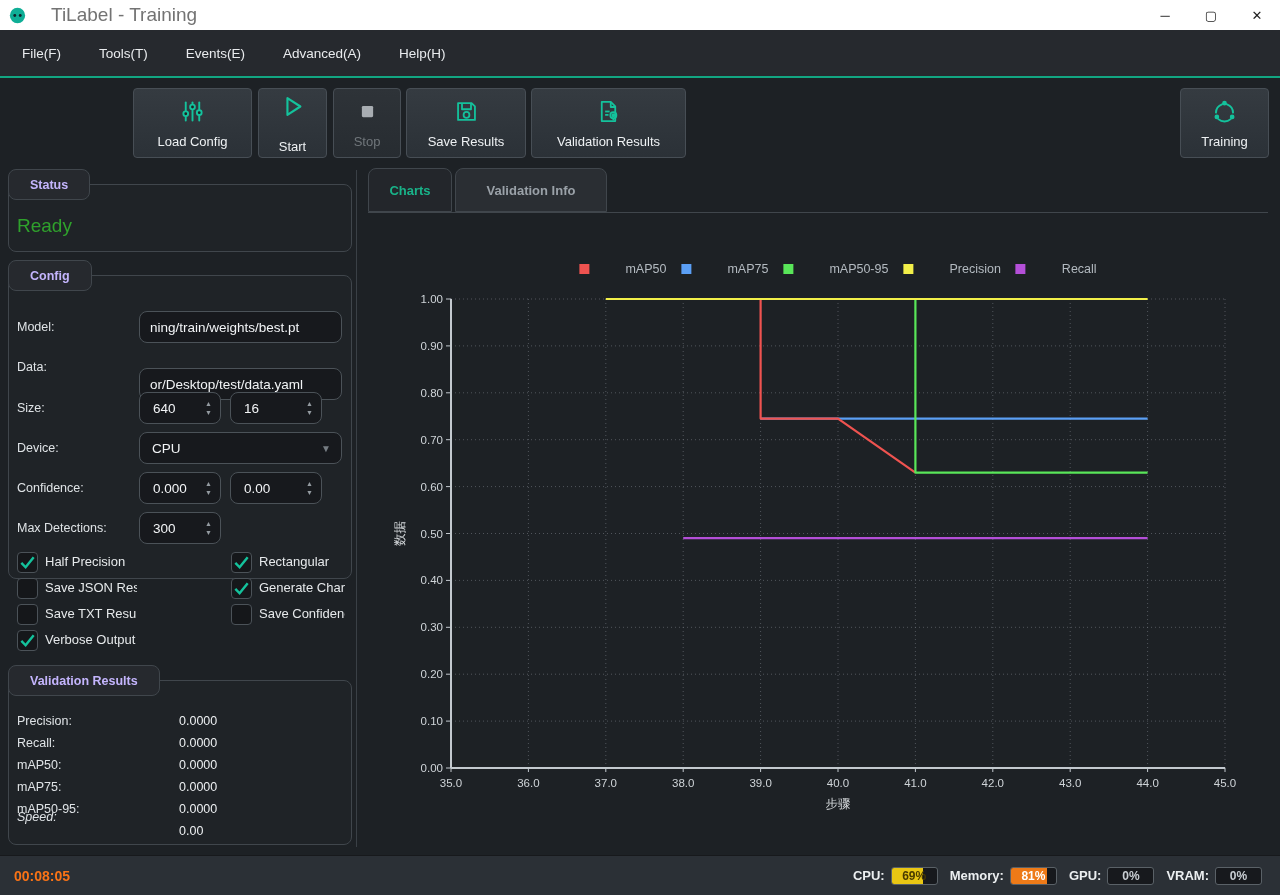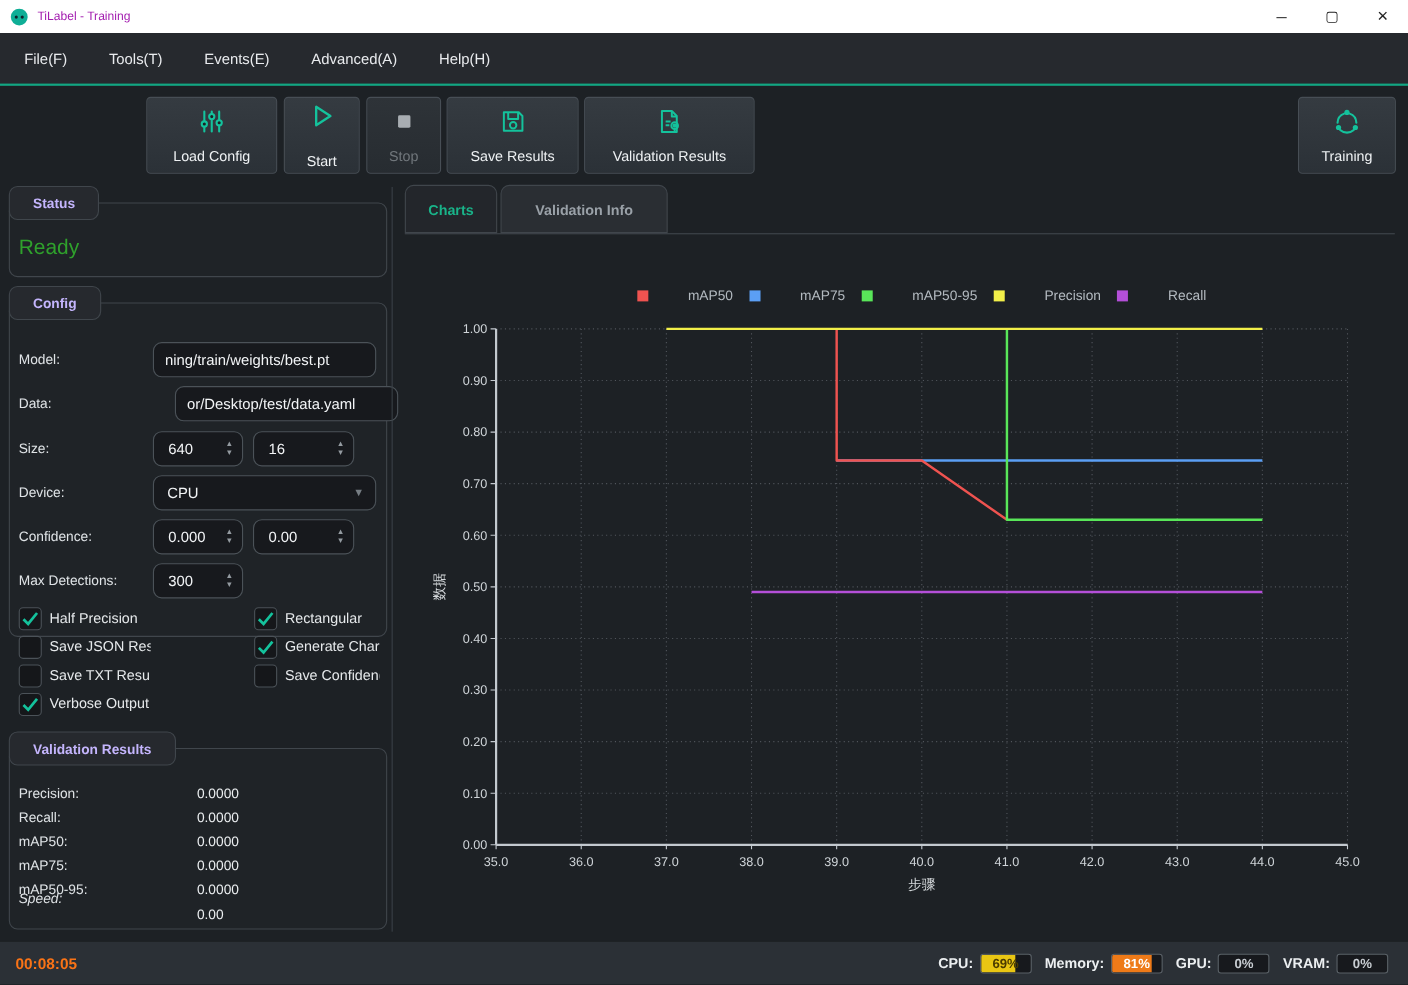--- a/index.html
+++ b/index.html
@@ -4,21 +4,21 @@
 <style>
   * { margin:0; padding:0; box-sizing:border-box; }
   html,body { width:1280px; height:895px; }
   body {
     position:relative; background:#1d2125; overflow:hidden;
     font-family:"Liberation Sans","DejaVu Sans",sans-serif; color:#e8eaec;
   }
   
   .titlebar { position:absolute; left:0; top:0; width:1280px; height:30px; background:#ffffff; display:flex; align-items:center; }
   .app-icon { margin-left:9px; display:flex; }
-  .title-text { margin-left:8px; font-size:11px; color:#a21caf; }
+  .title-text { margin-left:25px; font-size:19px; color:#737373; }
   .win-controls { margin-left:auto; display:flex; height:100%; }
   .win-btn { width:46px; height:100%; display:flex; align-items:center; justify-content:center; font-size:13px; color:#222; cursor:default; }
   
   .menubar { position:absolute; top:30px; left:0; width:1280px; height:48px; background:#26292e; border-bottom:2px solid #12a682; display:flex; align-items:center; }
   .menu-item { color:#e9ebee; font-size:13.5px; margin-left:22px; margin-right:16px; }
   
   .toolbar { position:absolute; top:80px; left:0; width:1280px; height:88px; }
   .tbtn { position:absolute; top:8px; height:70px; background:linear-gradient(#353b41,#2b3137); border:1px solid #474e55; border-radius:4px; display:flex; flex-direction:column; align-items:center; justify-content:center; gap:5px; }
   .tbtn .tlabel { font-size:13px; color:#eef1f3; white-space:nowrap; }
   .tbtn.disabled { background:linear-gradient(#2e3338,#272c31); }
@@ -166,21 +166,21 @@
 
 <div class="panel" style="left:8px;top:275px;width:344px;height:304px;">
   <div class="ptab">Config</div>
 
   <div class="flabel" style="top:44px;">Model:</div>
   <div class="tinput" style="top:35px;">
       <span>ning/train/weights/best.pt</span>
     </div>
 
   <div class="flabel" style="top:84px;">Data:</div>
-  <div class="tinput" style="top:75px;margin-left:20px;">
+  <div class="tinput" style="top:92px;">
       <span>or/Desktop/test/data.yaml</span>
     </div>
 
   <div class="flabel" style="top:125px;">Size:</div>
   <div class="spin" style="top:116px;left:130px;width:82px;">
     <span>640</span>
     <span class="arrows">
         <span class="sarrow">▲</span>
         <span class="sarrow">▼</span>
       </span>

